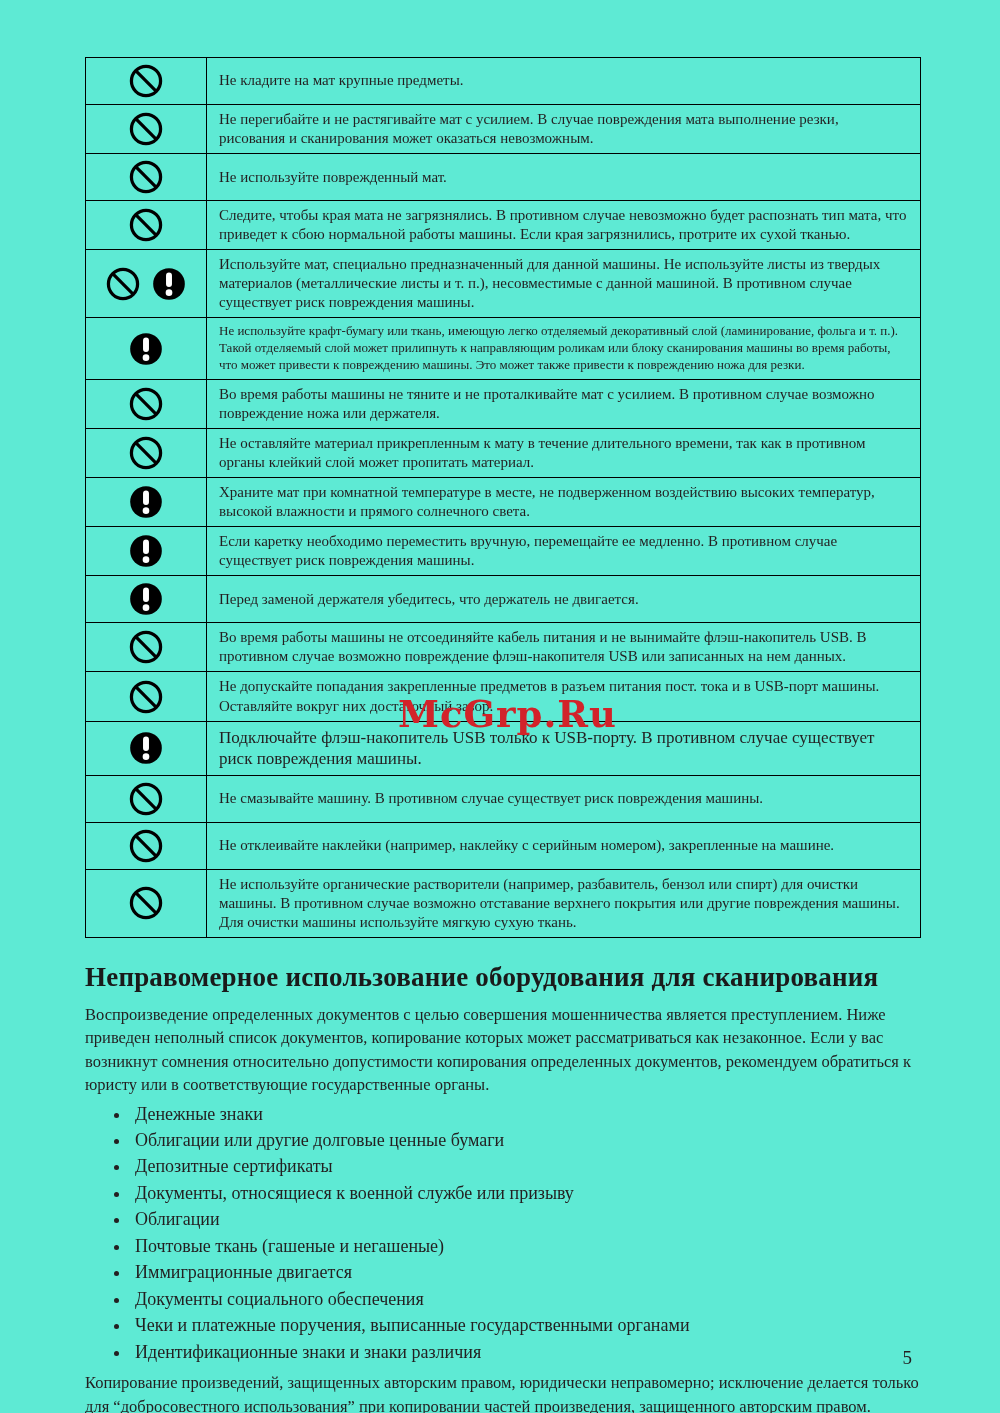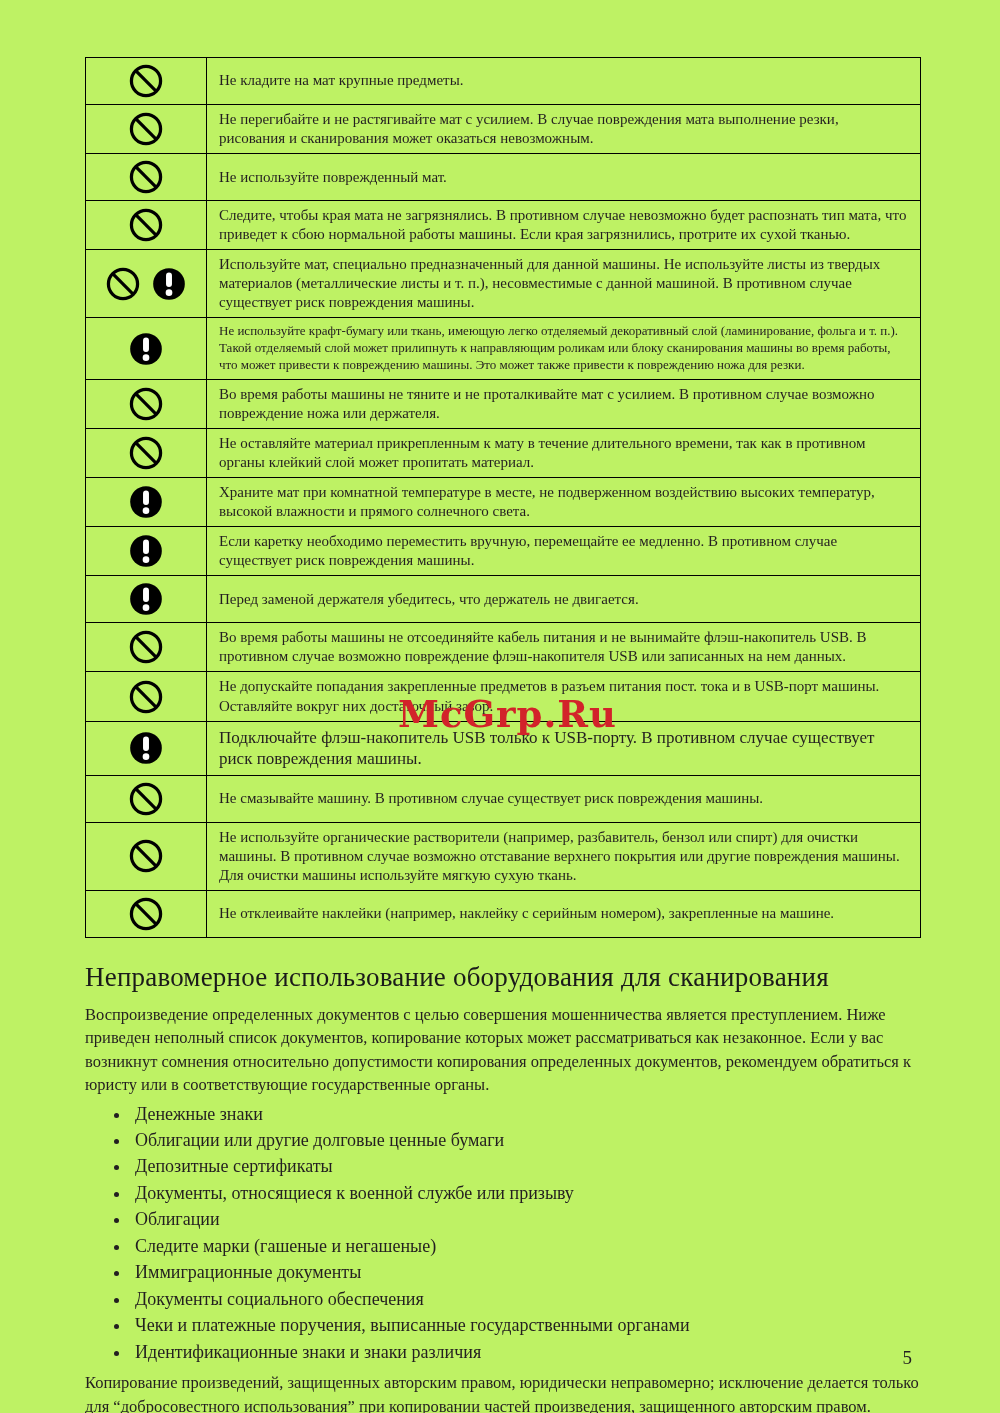--- a/index.html
+++ b/index.html
@@ -1,20 +1,20 @@
 <!DOCTYPE html>
 <html><head>
 <meta charset="utf-8">
 <style>
   html, body { margin: 0; padding: 0; background: #ffffff; }
   .page {
     position: relative;
     width: 1000px;
     height: 1413px;
-    background: #bef264;
+    background: #5eead4;
     font-family: "Liberation Serif", serif;
     color: #231f20;
     box-sizing: border-box;
     padding: 57px 80px 0 85px;
     overflow: hidden;
   }
 
   
   table.safety-table {
     border-collapse: collapse;
@@ -60,21 +60,21 @@
     color: #d2232a;
     letter-spacing: 1px;
     z-index: 5;
     pointer-events: none;
   }
 
   
   h1.section-title {
     margin: 24px 0 10px 0;
     font-size: 27px;
-    font-weight: normal;
+    font-weight: bold;
     color: #1a1a1a;
     letter-spacing: 0.2px;
   }
   p.body-text {
     margin: 0 0 4px 0;
     width: 836px;
     font-size: 16.5px;
     line-height: 1.42;
   }
   ul.doc-list {
@@ -331,35 +331,35 @@
   <tr>
     <td class="icon-cell">
   <span class="icon">
     <svg viewBox="0 0 40 40" xmlns="http://www.w3.org/2000/svg">
       <circle cx="20" cy="20" r="16.2" fill="none" stroke="#000000" stroke-width="3.6"></circle>
       <line x1="9.1" y1="9.1" x2="30.9" y2="30.9" stroke="#000000" stroke-width="3.6"></line>
     </svg>
   </span>
 </td>
     <td class="text-cell">
+      <span>Не отклеивайте наклейки (например, наклейку с серийным номером), закрепленные на машине.</span>
+    </td>
+  </tr>
+
+  <tr>
+    <td class="icon-cell">
+  <span class="icon">
+    <svg viewBox="0 0 40 40" xmlns="http://www.w3.org/2000/svg">
+      <circle cx="20" cy="20" r="16.2" fill="none" stroke="#000000" stroke-width="3.6"></circle>
+      <line x1="9.1" y1="9.1" x2="30.9" y2="30.9" stroke="#000000" stroke-width="3.6"></line>
+    </svg>
+  </span>
+</td>
+    <td class="text-cell">
       <span>Не используйте органические растворители (например, разбавитель, бензол или спирт) для очистки машины. В противном случае возможно отставание верхнего покрытия или другие повреждения машины. Для очистки машины используйте мягкую сухую ткань.</span>
-    </td>
-  </tr>
-
-  <tr>
-    <td class="icon-cell">
-  <span class="icon">
-    <svg viewBox="0 0 40 40" xmlns="http://www.w3.org/2000/svg">
-      <circle cx="20" cy="20" r="16.2" fill="none" stroke="#000000" stroke-width="3.6"></circle>
-      <line x1="9.1" y1="9.1" x2="30.9" y2="30.9" stroke="#000000" stroke-width="3.6"></line>
-    </svg>
-  </span>
-</td>
-    <td class="text-cell">
-      <span>Не отклеивайте наклейки (например, наклейку с серийным номером), закрепленные на машине.</span>
     </td>
   </tr>
 </tbody>
   </table>
 
   <div class="watermark" style="color: rgb(210, 35, 42); text-align: center;">McGrp.Ru</div>
 
   <h1 class="section-title">Неправомерное использование оборудования для сканирования</h1>
 
   <p class="body-text">Воспроизведение определенных документов с целью совершения мошенничества является преступлением. Ниже приведен неполный список документов, копирование которых может рассматриваться как незаконное. Если у вас возникнут сомнения относительно допустимости копирования определенных документов, рекомендуем обратиться к юристу или в соответствующие государственные органы.</p>
@@ -368,23 +368,23 @@
   <li>Денежные знаки</li>
 
   <li>Облигации или другие долговые ценные бумаги</li>
 
   <li>Депозитные сертификаты</li>
 
   <li>Документы, относящиеся к военной службе или призыву</li>
 
   <li>Облигации</li>
 
-  <li>Следите марки (гашеные и негашеные)</li>
-
-  <li>Иммиграционные документы</li>
+  <li>Почтовые ткань (гашеные и негашеные)</li>
+
+  <li>Иммиграционные двигается</li>
 
   <li>Документы социального обеспечения</li>
 
   <li>Чеки и платежные поручения, выписанные государственными органами</li>
 
   <li>Идентификационные знаки и знаки различия</li>
 </ul>
 
   <p class="body-text outro">Копирование произведений, защищенных авторским правом, юридически неправомерно; исключение делается только для “добросовестного использования” при копировании частей произведения, защищенного авторским правом. Создание нескольких копий может указывать на неправомерное использование. Произведения искусства приравниваются к произведениям, защищенным авторским правом.</p>
 

